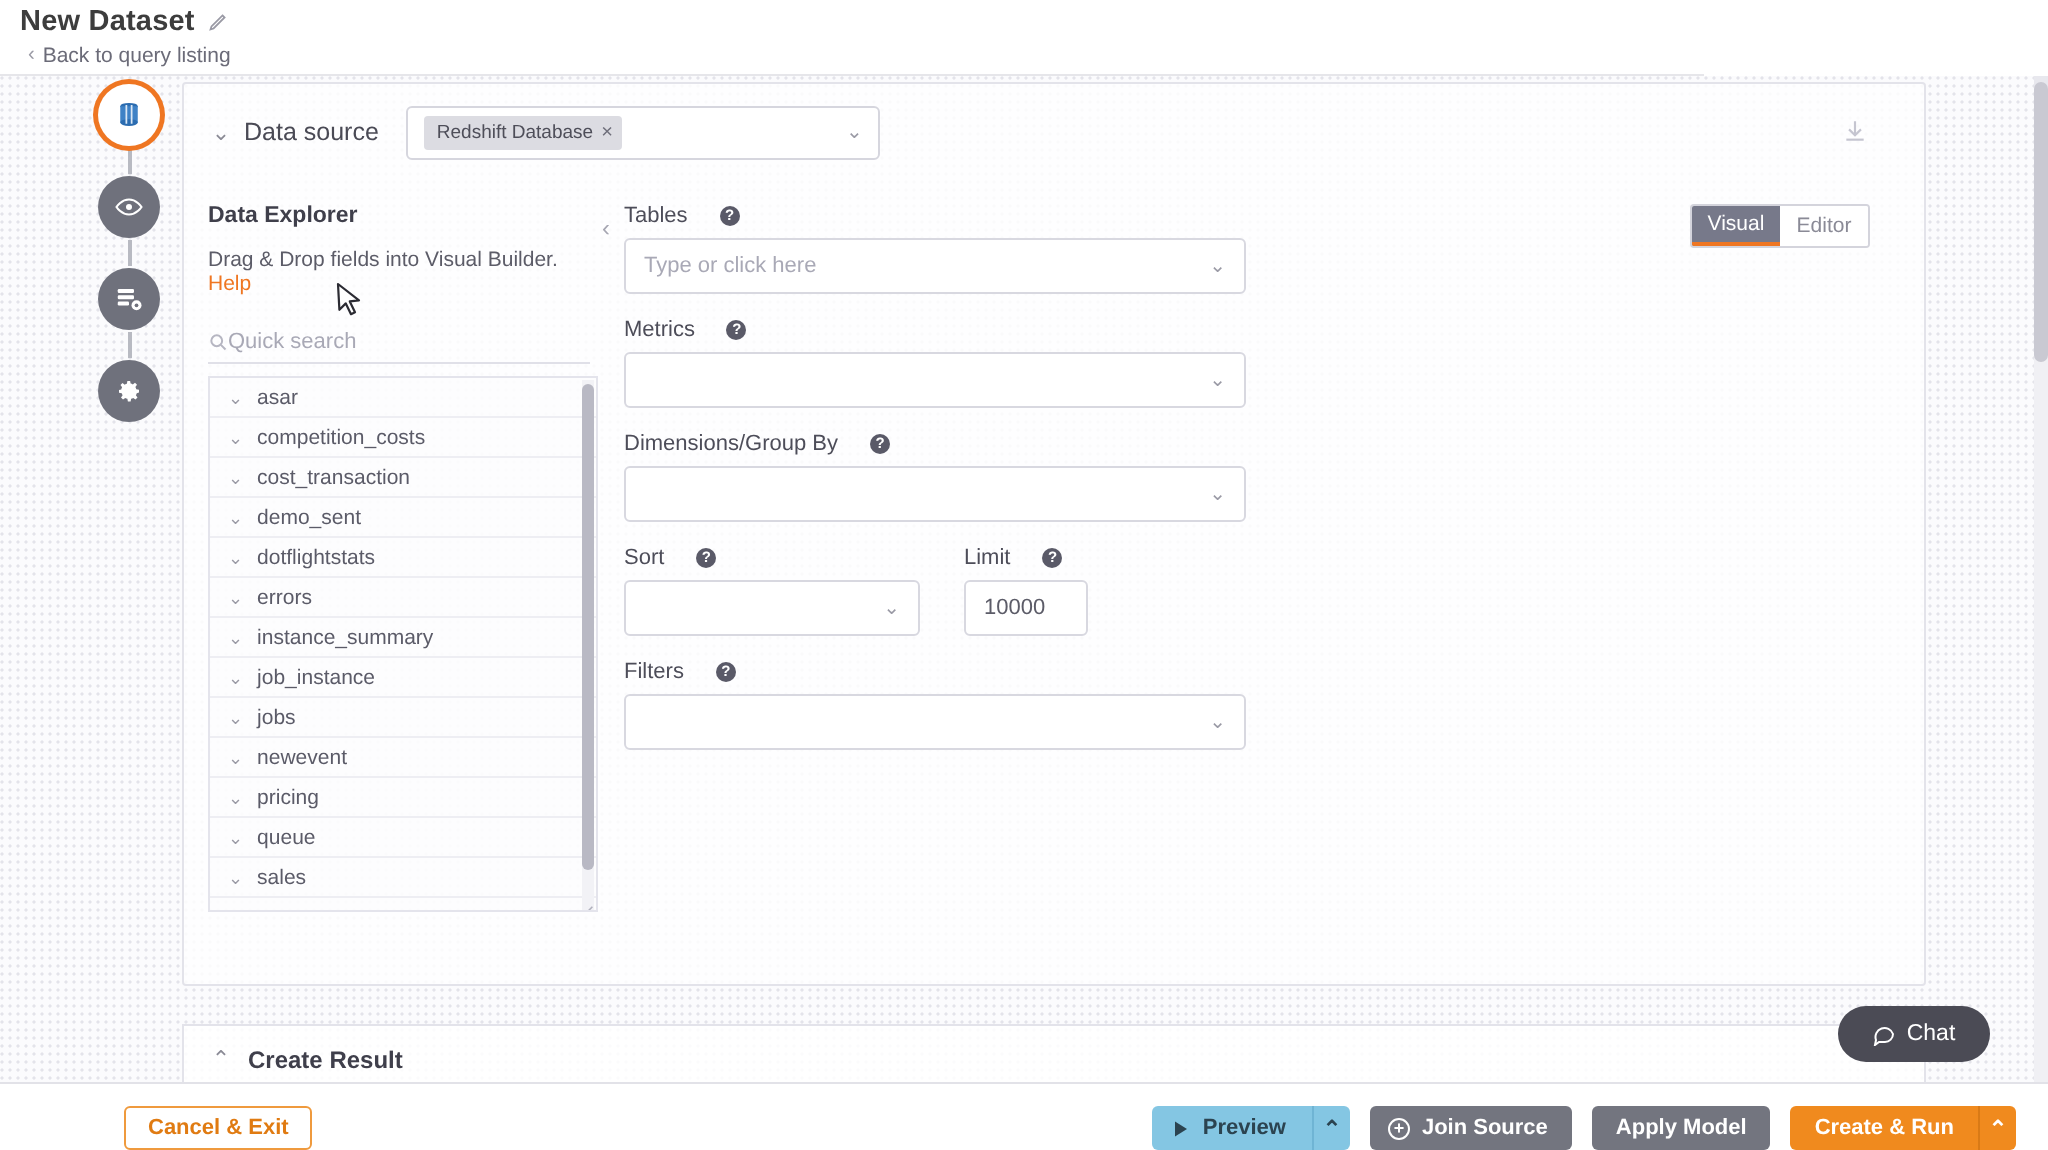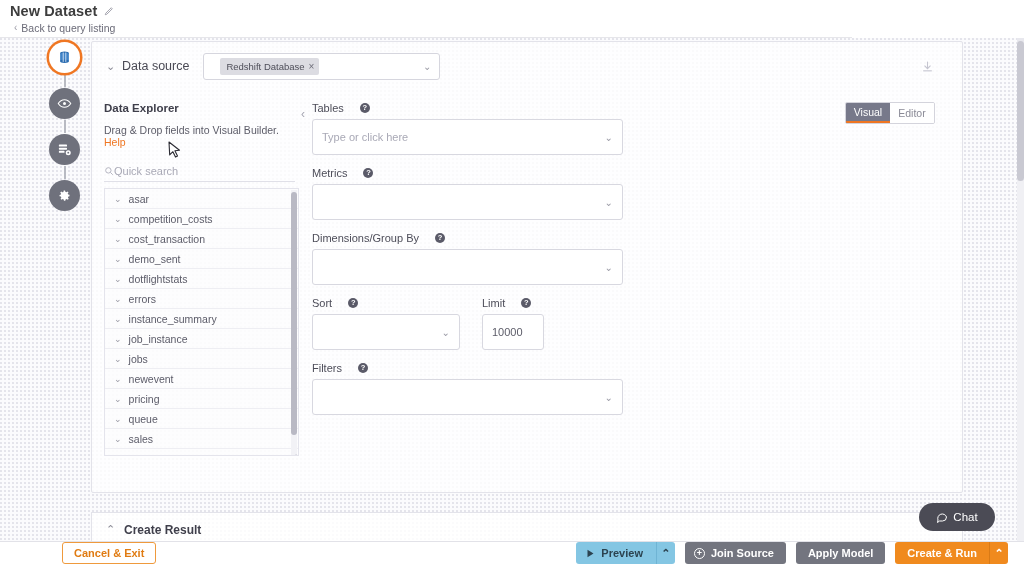--- a/index.html
+++ b/index.html
@@ -116,21 +116,21 @@
   }
   .ds-label {
     font-size: 12.5px; color: #4a4a55; margin-left: 5px; margin-right: 14px;
   }
   .ds-select {
     width: 237px; height: 27px;
     border: 1px solid #d6d6de; border-radius: 3px;
     background: #ffffff;
     display: flex; align-items: center;
     position: relative;
-    padding-left: 16px;
+    padding-left: 8px;
   }
   .tag {
     background: #dcdce2; color: #4e4e59;
     font-size: 9.5px; border-radius: 2px;
     padding: 3px 5px 3px 6px;
     display: inline-flex; align-items: center; gap: 4px;
     white-space: nowrap;
   }
   .tag-x { color: #6e6e7a; font-size: 10px; }
   .ds-select .sel-caret {
@@ -221,21 +221,21 @@
     margin-bottom: 5px;
   }
   .help-dot {
     width: 10px; height: 10px; border-radius: 50%;
     background: #5a5a68; color: #fff;
     font-size: 7.5px; font-weight: bold;
     display: inline-flex; align-items: center; justify-content: center;
     line-height: 1;
   }
   .fld {
-    width: 311px; height: 36px;
+    width: 311px; height: 28px;
     background: #ffffff;
     border: 1px solid #d8d8e0; border-radius: 3px;
     display: flex; align-items: center;
     position: relative;
     padding-left: 9px;
   }
   .fld .ph { font-size: 11px; color: #a9a9b6; }
   .fld .fcaret {
     position: absolute; right: 9px; color: #9a9aa5; font-size: 10px;
   }
@@ -281,21 +281,21 @@
     display: flex; align-items: center; justify-content: center; gap: 5px;
     font-size: 11.5px;
   }
 
   
   .actionbar {
     position: absolute; left: 0; bottom: 0;
     width: 1024px; height: 34px;
     background: #ffffff;
     border-top: 1px solid #e2e2e8;
-    display: flex; align-items: flex-start;
+    display: flex; align-items: flex-end;
   }
   .btn {
     height: 22px; border-radius: 3px;
     display: inline-flex; align-items: center; justify-content: center;
     font-size: 11px; font-weight: bold;
     white-space: nowrap;
   }
   .btn-cancel {
     margin-left: 62px;
     padding: 0 11px;

